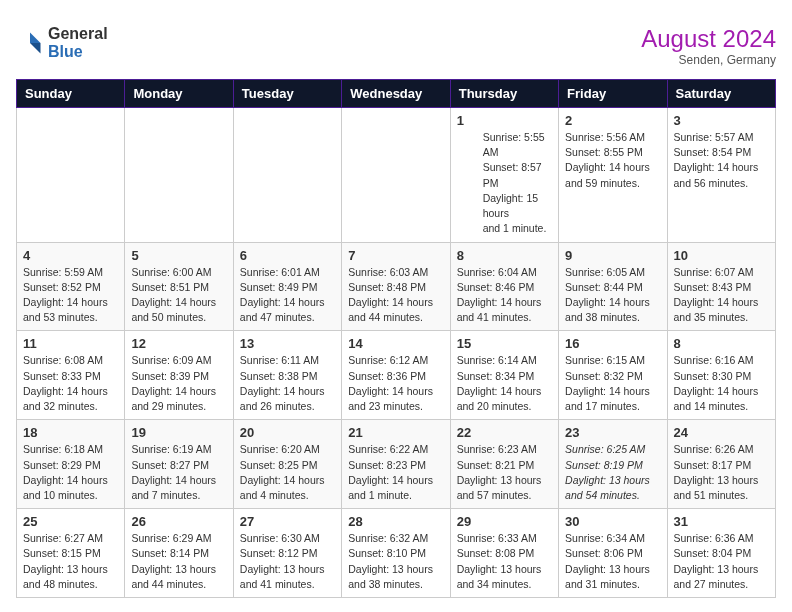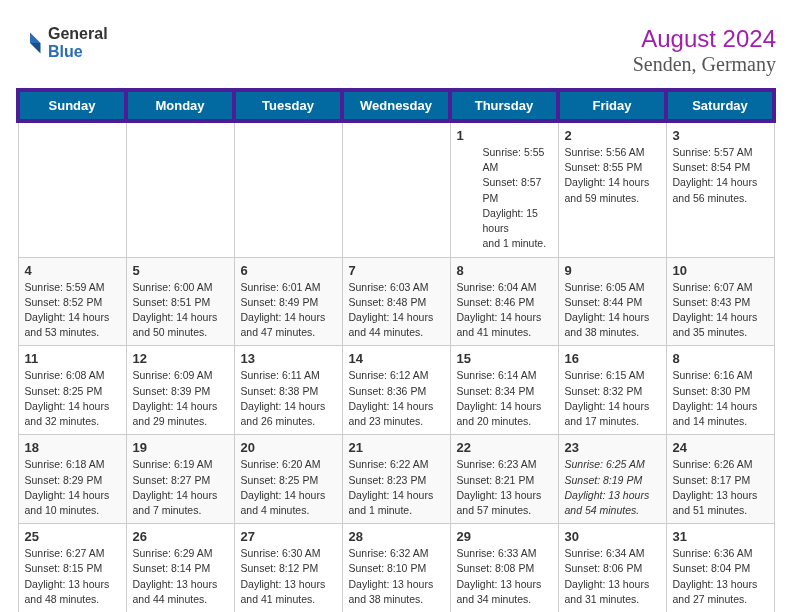--- a/index.html
+++ b/index.html
@@ -43,37 +43,36 @@
     }
     .title-section {
       text-align: right;
     }
     .month-year {
       font-size: 24px;
       font-weight: normal;
       color: #a21caf;
     }
     .location {
-      font-size: 20px;
+      font-size: 12px;
       color: #555;
-      font-family: Liberation Serif, serif;
     }
     table {
       width: 100%;
       border-collapse: collapse;
       font-size: 11px;
     }
     thead tr th {
-      background-color: #0369a1;
+      background-color: #0f172a;
       color: #fff;
       padding: 6px 8px;
-      text-align: center;
+      text-align: left;
       font-size: 13px;
       font-weight: bold;
-      border: 4px solid #4c1d95;
+      border: 1px solid #4c1d95;
     }
     tbody tr td {
       border: 1px solid #ccc;
       vertical-align: top;
       padding: 5px 6px;
       height: 88px;
       width: 108px;
       background: #fff;
     }
     tbody tr:nth-child(even) td {
@@ -204,21 +203,21 @@
             <div class="day-info" style="white-space: pre-line;">Sunrise: 6:07 AM
 Sunset: 8:43 PM
 Daylight: 14 hours
 and 35 minutes.</div>
           </td>
         </tr>
         <tr>
           <td>
             <span class="day-number">11</span>
             <div class="day-info" style="white-space: pre-line;">Sunrise: 6:08 AM
-Sunset: 8:25 PM
+Sunset: 8:33 PM
 Daylight: 14 hours
 and 32 minutes.</div>
           </td>
           <td>
             <span class="day-number">12</span>
             <div class="day-info" style="white-space: pre-line;">Sunrise: 6:09 AM
 Sunset: 8:39 PM
 Daylight: 14 hours
 and 29 minutes.</div>
           </td>

